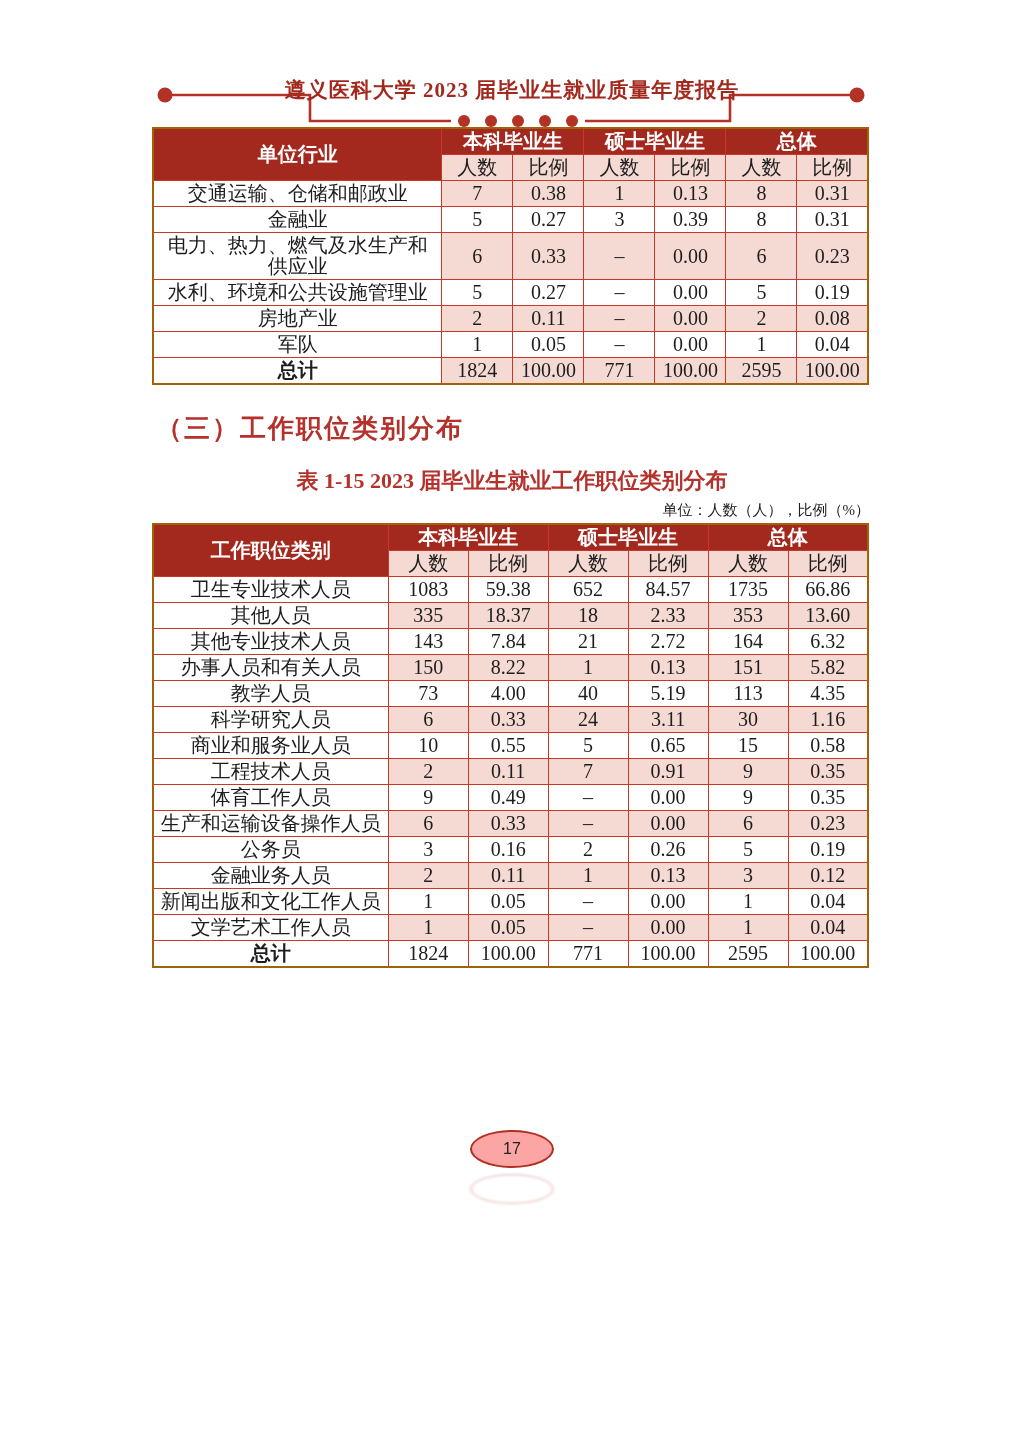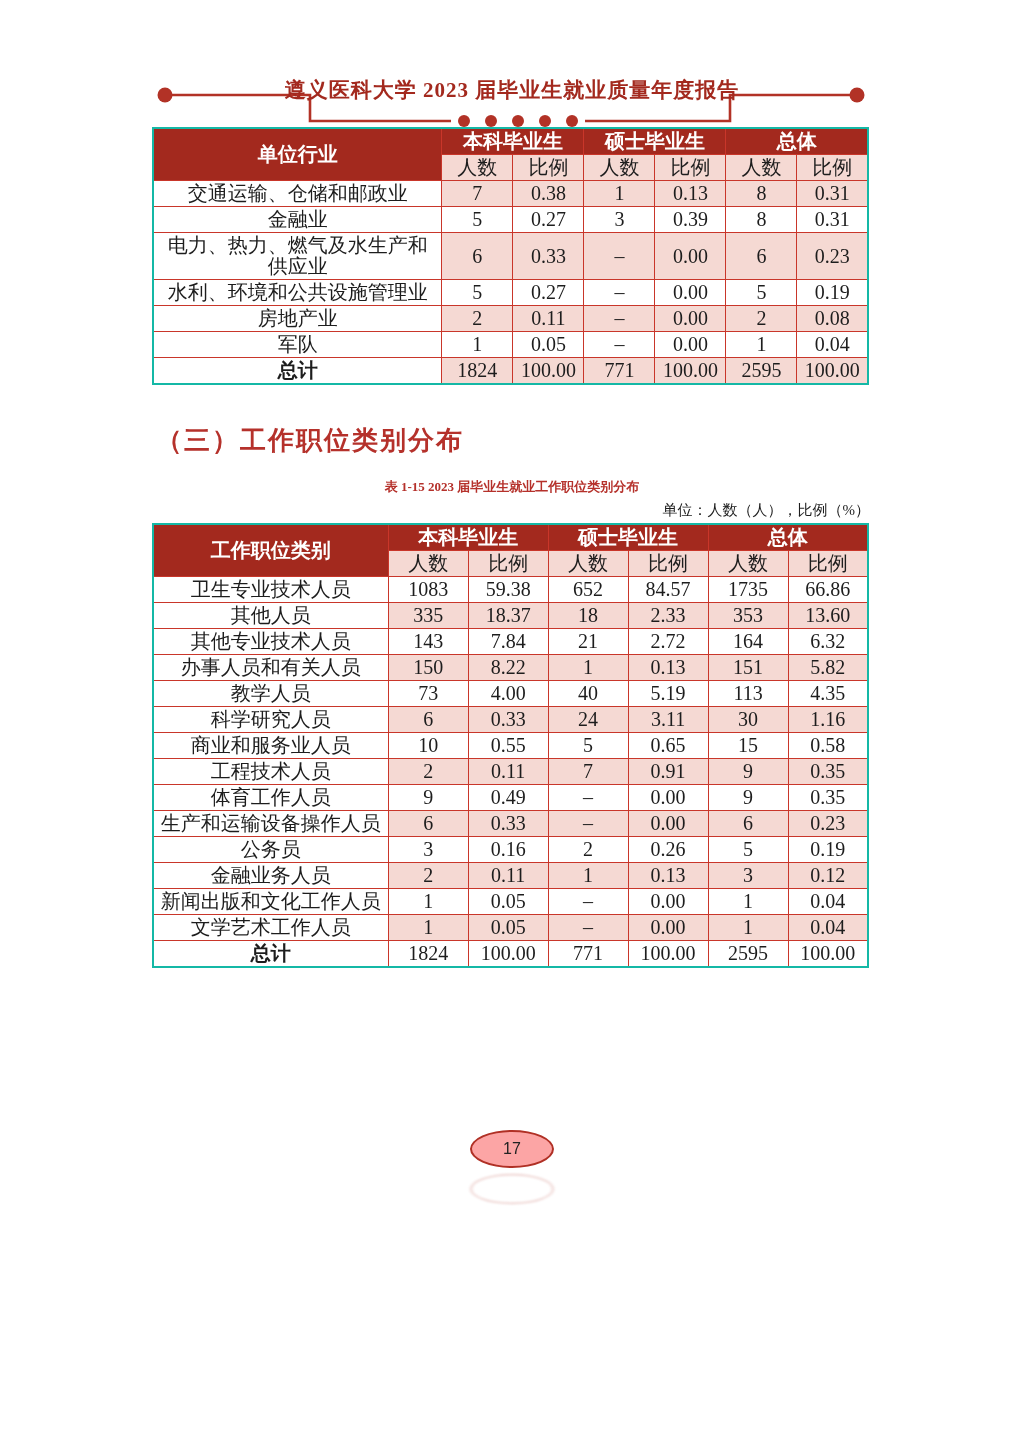--- a/index.html
+++ b/index.html
@@ -9,36 +9,36 @@
   
   .doc-header{position:relative;height:127px;}
   .doc-header svg{position:absolute;top:0;left:0;}
   .header-title{position:absolute;top:76px;left:0;width:100%;text-align:center;
     font-size:21px;font-weight:bold;color:#A3291E;letter-spacing:1px;}
 
   
   .main{margin:0 152px;width:720px;}
 
   
-  table.rtab{border-collapse:collapse;table-layout:fixed;width:717px;border:2px solid #14b8a6;}
+  table.rtab{border-collapse:collapse;table-layout:fixed;width:717px;border:2px solid #a16207;}
   table.rtab th,table.rtab td{border:1.5px solid #C9362A;text-align:center;vertical-align:middle;
     font-size:20px;line-height:21px;padding:2px 6px;overflow:hidden;}
   table.rtab th.hlbl,table.rtab th.grp{background:#A3291E;color:#ffffff;font-weight:bold;}
   table.rtab th.sub{background:#F5D9D3;font-weight:normal;color:#1d1d1d;}
   table.rtab td{background:#ffffff;}
   table.rtab tr.sh td.V{background:#F5D9D3;}
   table.rtab tr.total td.L{font-weight:bold;}
   table.t1 col.c0{width:40.4%;}
   table.t2 col.c0{width:32.9%;}
 
   
-  .section-heading{margin:38px 0 0 4px;font-size:26px;font-weight:bold;color:#B5312B;letter-spacing:2px;}
+  .section-heading{margin:26px 0 0 4px;font-size:26px;font-weight:bold;color:#B5312B;letter-spacing:2px;}
   .body-paragraph{margin:24px 0 0 0;width:722px;font-size:20.5px;line-height:41px;
     text-align:justify;text-indent:2.2em;color:#1d1d1d;}
-  .table-caption{margin-top:20px;text-align:center;font-size:13px;font-weight:bold;color:#B5312B;}
+  .table-caption{margin-top:20px;text-align:center;font-size:22px;font-weight:bold;color:#B5312B;}
   .unit-note{margin-top:5px;text-align:right;font-size:15px;color:#1d1d1d;padding-right:2px;}
   .t2-wrap{margin-top:3px;}
 
   
   .pagenum-area{margin-top:162px;display:flex;flex-direction:column;align-items:center;}
   .pagenum-badge{width:80px;height:34px;border:2.2px solid #B03025;border-radius:50%;
     display:flex;align-items:center;justify-content:center;font-size:16px;color:#222;
     font-family:"Liberation Sans","DejaVu Sans",sans-serif;background:#fca5a5;}
   .pagenum-reflection{width:80px;height:34px;border:2.2px solid #B03025;border-radius:50%;
     transform:scaleY(-0.8);margin-top:2px;opacity:0.22;filter:blur(1.4px);}

